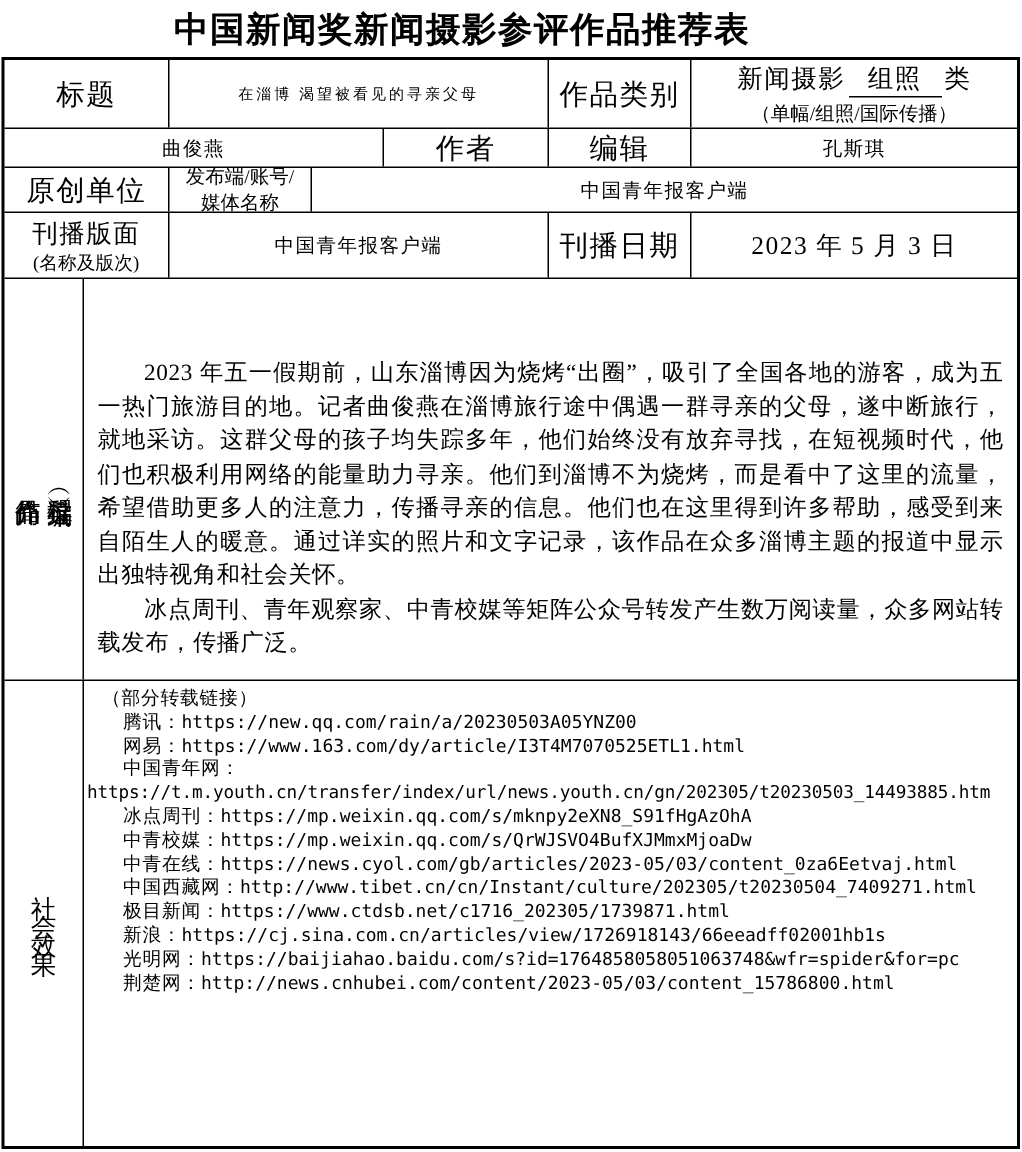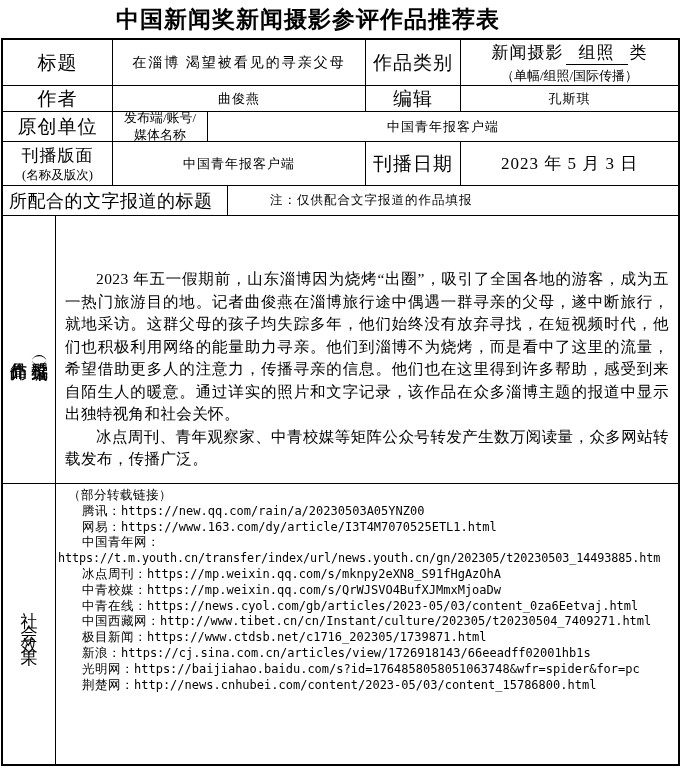--- a/index.html
+++ b/index.html
@@ -29,21 +29,21 @@
   .val{font-size:13px;letter-spacing:1px;}
   
   .c1{width:110px;flex:0 0 110px;}
   .c2{width:253px;flex:0 0 253px;}
   .c3{width:95px;flex:0 0 95px;}
   
   .r1{height:46px;} .r2{height:26px;} .r3{height:30px;}
   .r4{height:44px;} .r5{height:44px;} .r6{height:30px;}
   .r7{height:268px;} .r8{flex:1 1 auto;}
 
-  .title-value{font-size:14px;letter-spacing:2px;}
+  .title-value{font-size:10px;letter-spacing:2px;}
   .cat-line1{font-size:17px;letter-spacing:1px;}
   .cat-underline{
     display:inline-block;border-bottom:1px solid #000;
     padding:0 13px;margin:0 2px;
   }
   .cat-line2{font-size:13px;margin-top:2px;}
   .small-label{font-size:13px;line-height:1.25;}
   .two-line-label .l1{font-size:17px;letter-spacing:1px;}
   .two-line-label .l2{font-size:12.5px;letter-spacing:0;}
   .date-value{font-size:17px;letter-spacing:1px;}
@@ -96,22 +96,22 @@
       <div class="cell c1 lab">标题</div>
       <div class="cell c2 title-value">在淄博 渴望被看见的寻亲父母</div>
       <div class="cell c3 lab">作品类别</div>
       <div class="cell last">
         <div class="cat-line1"><span>新闻摄影</span><span class="cat-underline">组照</span><span>类</span></div>
         <div class="cat-line2">（单幅/组照/国际传播）</div>
       </div>
     </div>
 
     <div class="row r2">
+      <div class="cell c2 val">曲俊燕</div>
       <div class="cell c1 lab">作者</div>
-      <div class="cell c2 val">曲俊燕</div>
       <div class="cell c3 lab">编辑</div>
       <div class="cell last val">孔斯琪</div>
     </div>
 
     <div class="row r3">
       <div class="cell c1 lab">原创单位</div>
       <div class="cell c3 small-label">
         <div>发布端/账号/</div>
         <div>媒体名称</div>
       </div>
@@ -122,24 +122,20 @@
       <div class="cell c1 two-line-label">
         <div class="l1">刊播版面</div>
         <div class="l2">(名称及版次)</div>
       </div>
       <div class="cell c2 val">中国青年报客户端</div>
       <div class="cell c3 lab">刊播日期</div>
       <div class="cell last date-value">2023 年 5 月 3 日</div>
     </div>
 
 
-    <div class="row r6">
-      <div class="cell c6a">所配合的文字报道的标题</div>
-      <div class="cell last note">注：仅供配合文字报道的作品填报</div>
-    </div>
 
     <div class="row r7">
       <div class="cell vcol">
         <div class="vlabel">
           <span>（采编过程）</span>
           <span>作品简介</span>
         </div>
       </div>
       <div class="cell last intro-body">
           <p>2023 年五一假期前，山东淄博因为烧烤“出圈”，吸引了全国各地的游客，成为五一热门旅游目的地。记者曲俊燕在淄博旅行途中偶遇一群寻亲的父母，遂中断旅行，就地采访。这群父母的孩子均失踪多年，他们始终没有放弃寻找，在短视频时代，他们也积极利用网络的能量助力寻亲。他们到淄博不为烧烤，而是看中了这里的流量，希望借助更多人的注意力，传播寻亲的信息。他们也在这里得到许多帮助，感受到来自陌生人的暖意。通过详实的照片和文字记录，该作品在众多淄博主题的报道中显示出独特视角和社会关怀。</p>

